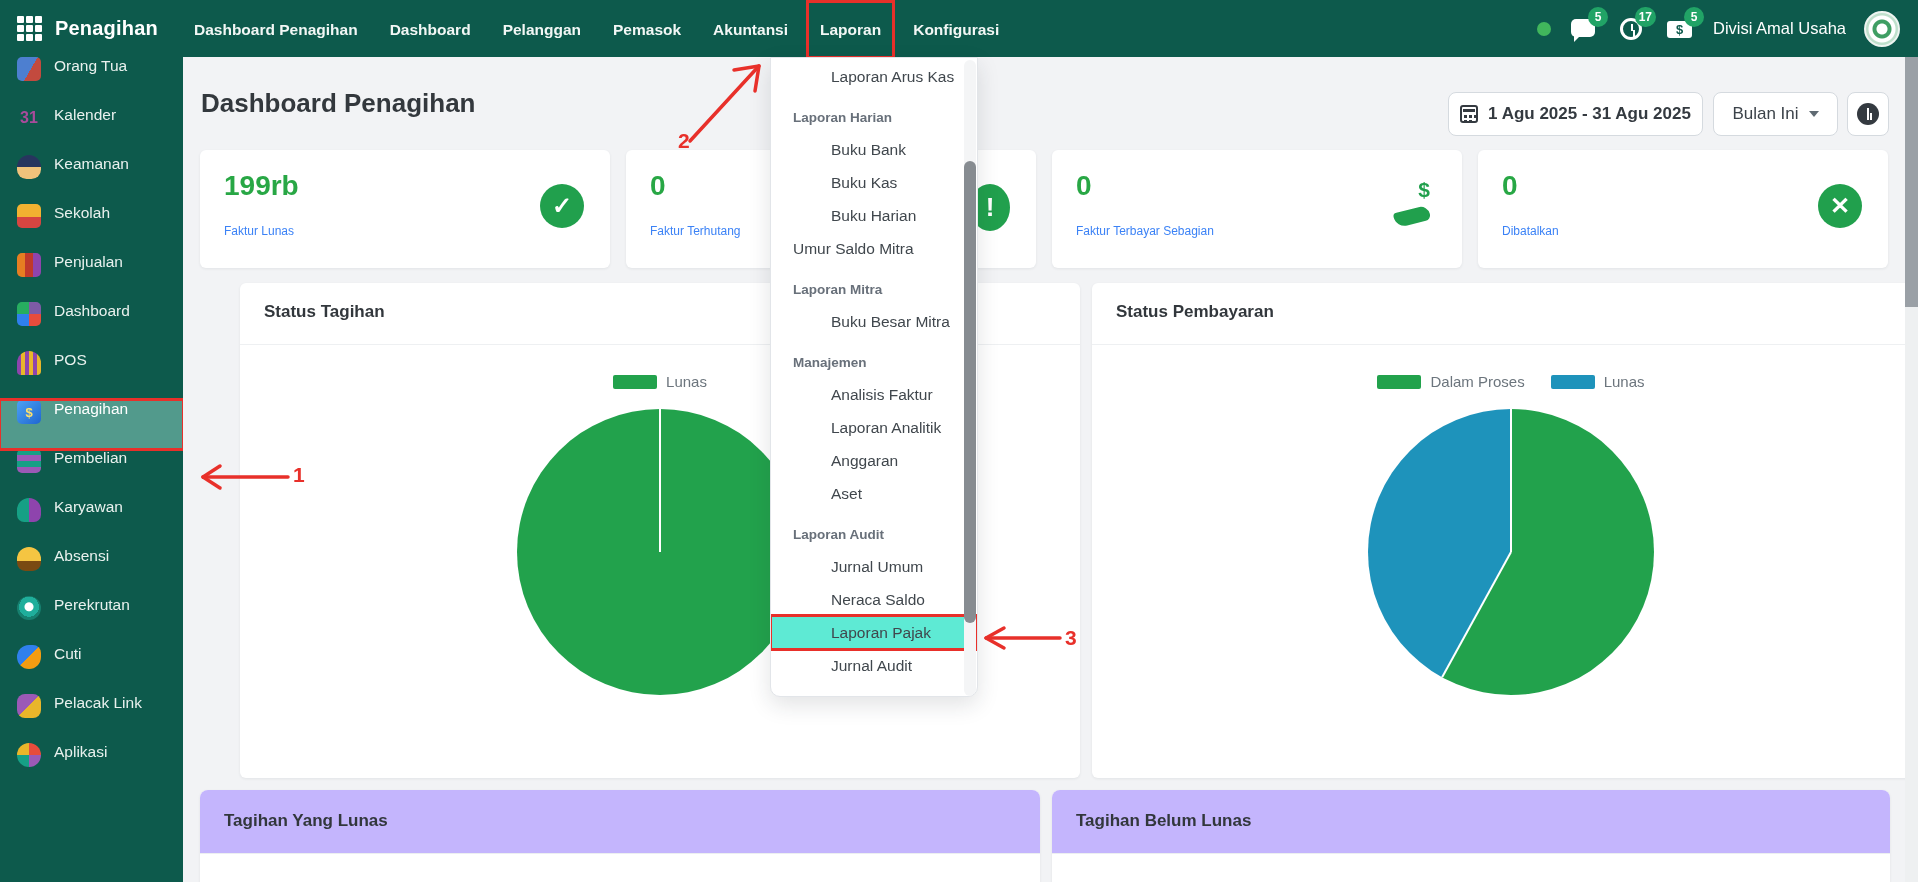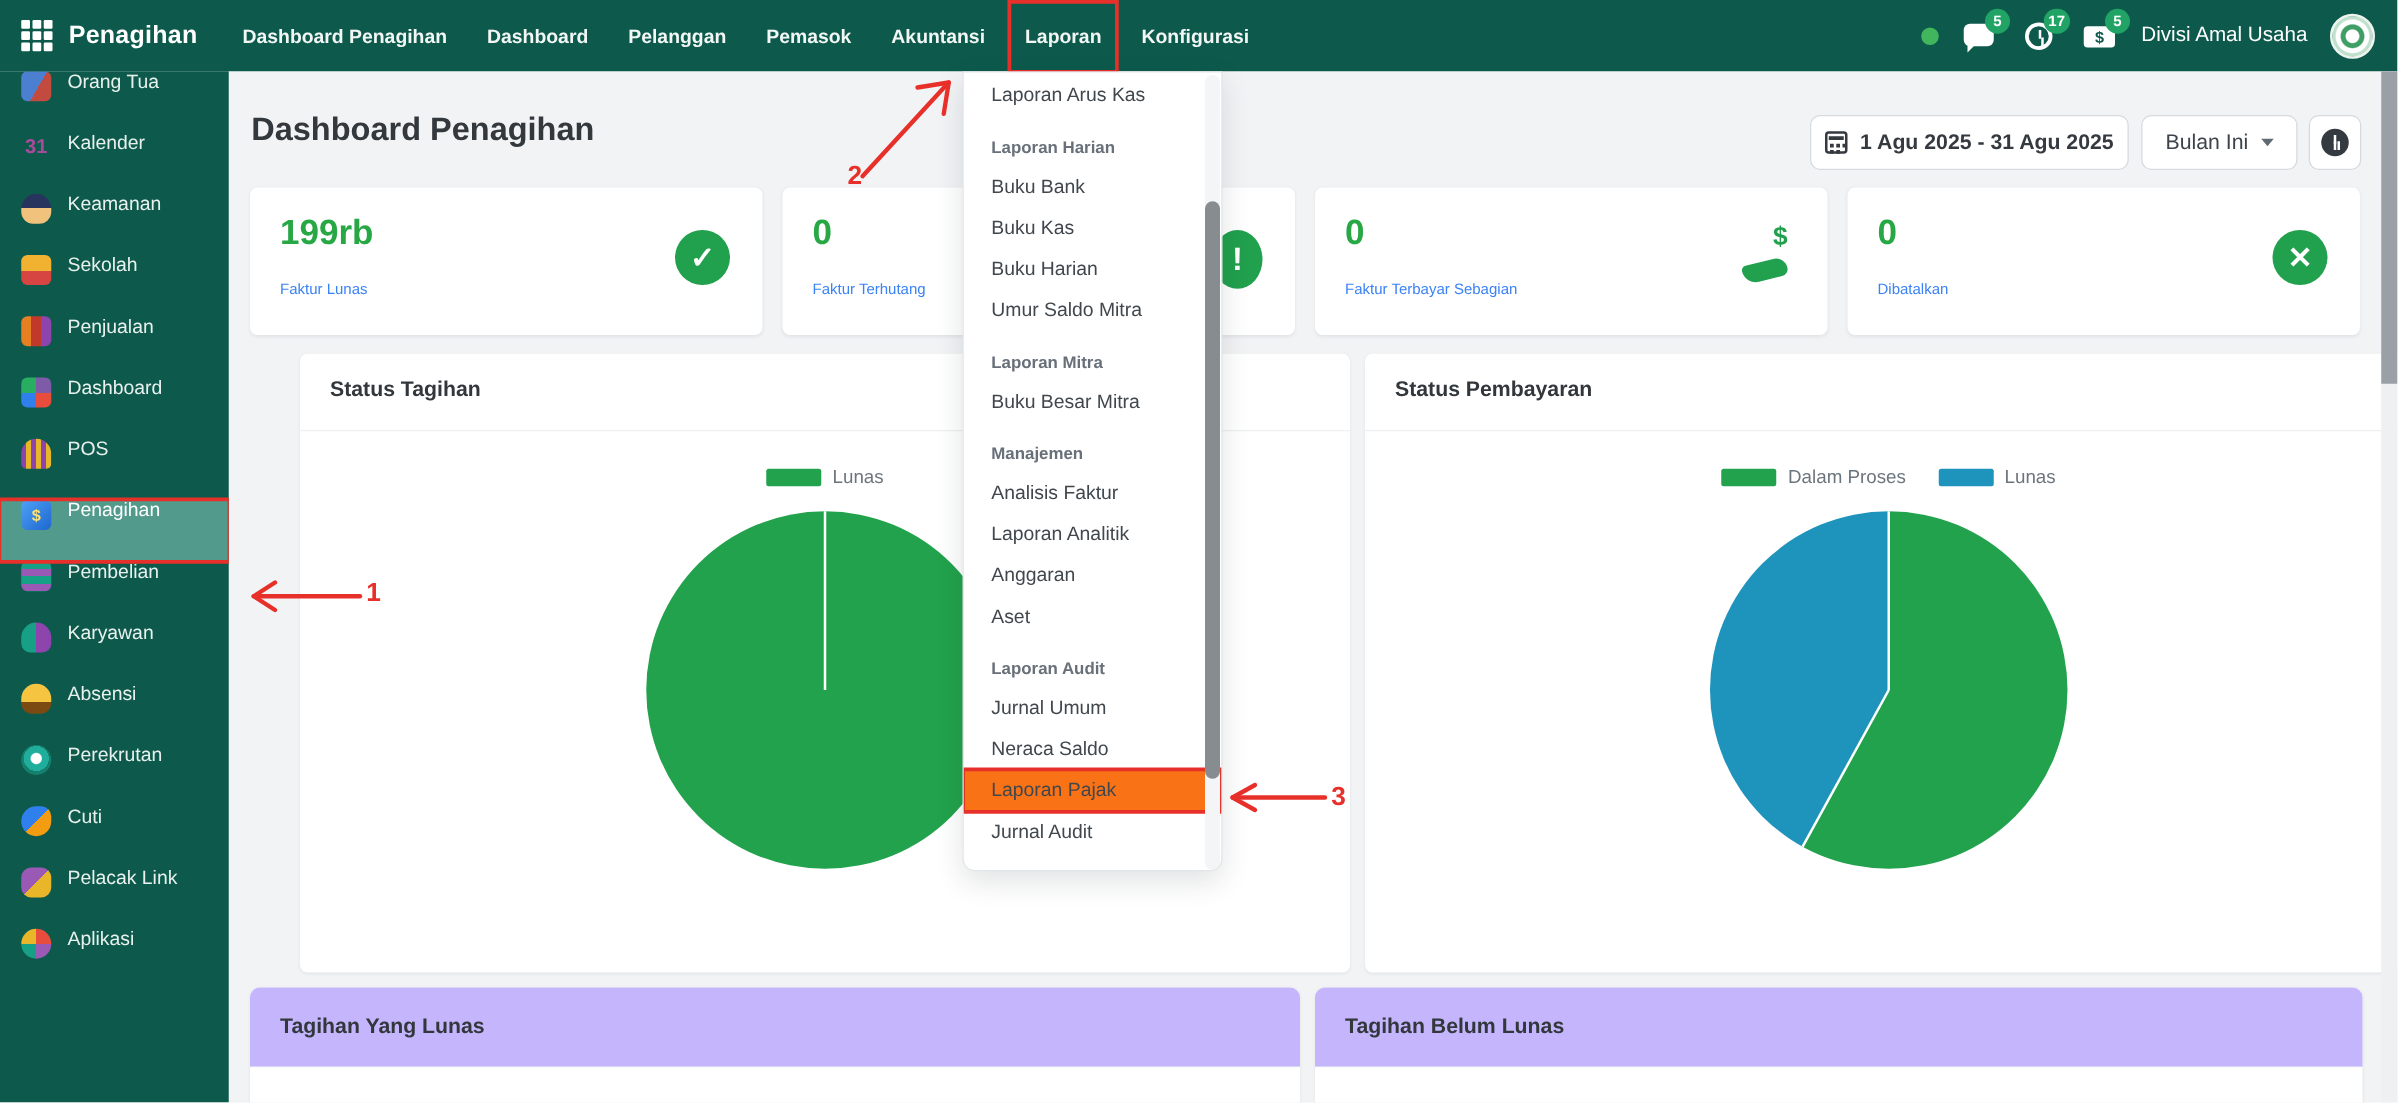--- a/index.html
+++ b/index.html
@@ -95,24 +95,24 @@
 
   
   .bottom-card { position:absolute; top:790px; height:200px; background:#fff; border-radius:8px 8px 0 0; box-shadow:0 1px 3px rgba(40,50,60,.08); }
   .bottom-left { left:200px; width:840px; }
   .bottom-right { left:1052px; width:838px; }
   .bottom-header { position:absolute; left:0; right:0; top:0; height:64px; background:#c4b5fd; border-bottom:1px solid #eceff1; border-radius:8px 8px 0 0; }
   .bottom-title { position:absolute; left:24px; top:21px; font-size:17px; font-weight:700; color:#32373c; }
 
   
   .dropdown { position:absolute; left:770px; top:57px; width:208px; height:640px; background:#fff; border:1px solid #e2e5e9; border-radius:0 0 10px 10px; box-shadow:0 8px 22px rgba(30,40,50,.13); z-index:50; padding-top:2px; overflow:hidden; }
-  .dd-item { height:33px; line-height:33px; font-size:15.5px; color:#40474d; padding-left:22px; cursor:pointer; white-space:nowrap; }
+  .dd-item { height:33px; line-height:33px; font-size:15.5px; color:#40474d; padding-left:60px; cursor:pointer; white-space:nowrap; }
   .dd-item.top { padding-left:22px; }
   .dd-section { height:26px; line-height:26px; margin-top:12px; margin-bottom:2px; font-size:13.5px; font-weight:700; color:#68707a; padding-left:22px; white-space:nowrap; }
-  .dd-item.highlighted { background:#f97316; }
+  .dd-item.highlighted { background:#5eead4; }
   .dd-item.annotated { outline:3px solid #e8302a; outline-offset:-1px; }
   .dd-scrollbar-track { position:absolute; right:1px; top:2px; width:12px; height:636px; background:#f4f5f6; border-radius:6px; }
   .dd-scrollbar-thumb { position:absolute; right:1px; top:103px; width:12px; height:462px; background:#878c91; border-radius:6px; cursor:pointer; }
 
   
   .page-scrollbar-track { position:absolute; right:0; top:57px; width:13px; height:825px; background:#eef0f1; z-index:60; }
   .page-scrollbar-thumb { position:absolute; right:0; top:57px; width:13px; height:250px; background:#9aa0a6; z-index:61; cursor:pointer; }
 
   
   .anno { position:absolute; z-index:100; pointer-events:none; }

